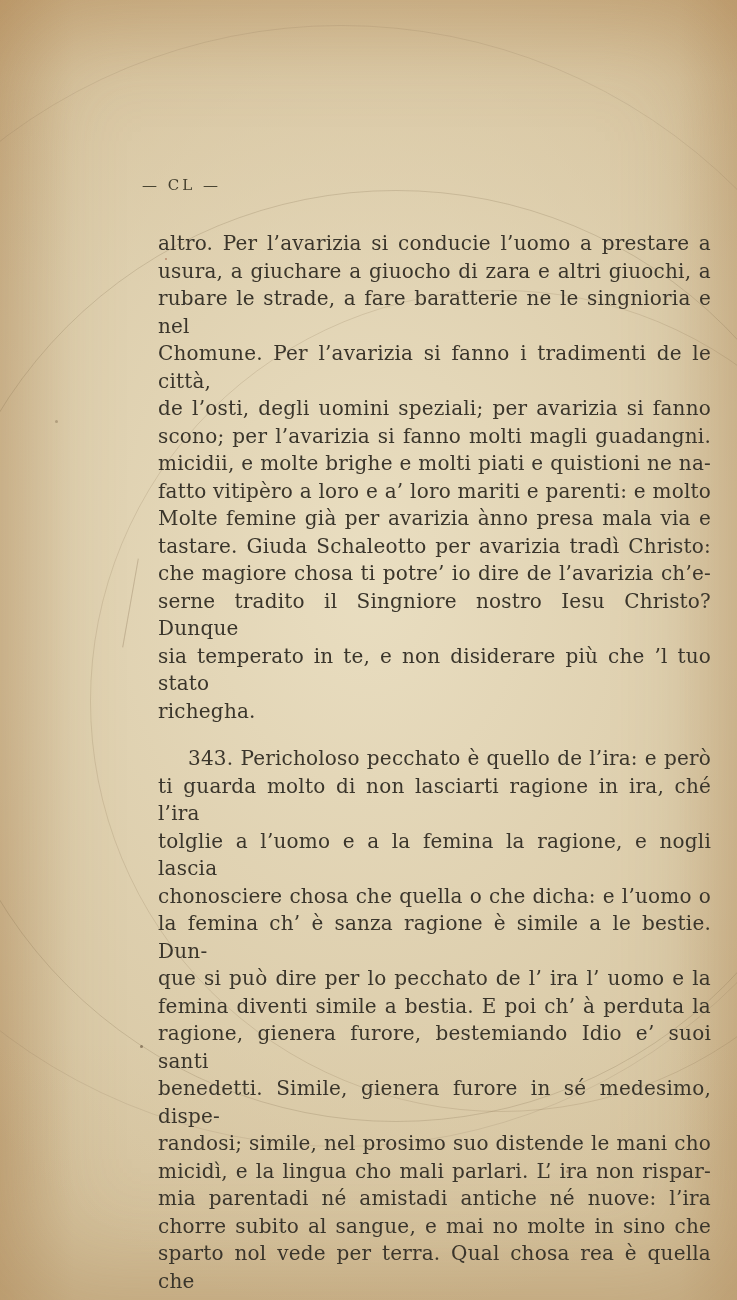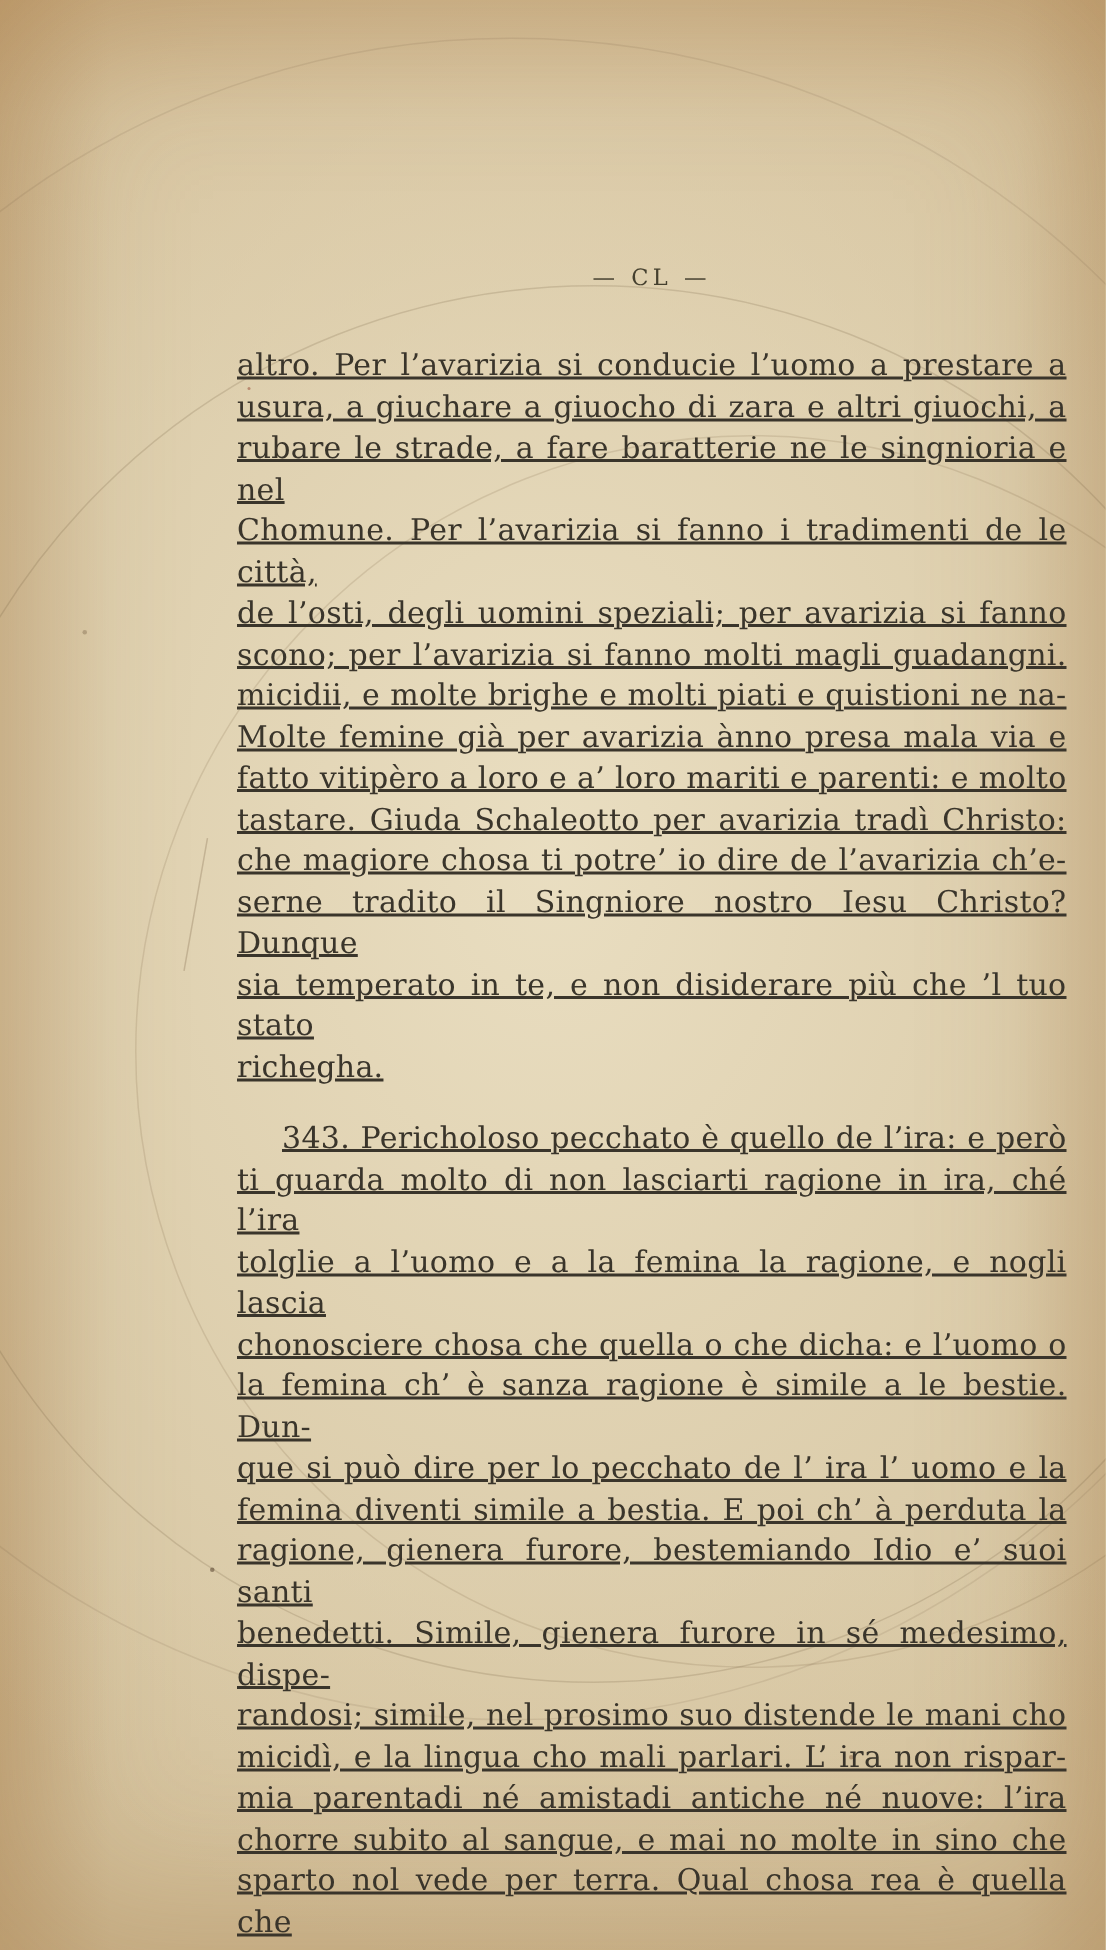--- a/index.html
+++ b/index.html
@@ -44,38 +44,37 @@
     background: rgba(85,66,45,0.55);
     pointer-events: none;
   }
   .speck-1 { left: 140px; top: 1045px; width: 3px; height: 3px; }
   .speck-2 { left: 566px; top: 1170px; width: 3px; height: 3px; background: rgba(130,90,60,0.45); }
   .speck-3 { left: 165px; top: 258px;  width: 2px; height: 2px; background: rgba(150,70,50,0.5); }
   .speck-4 { left: 55px;  top: 420px;  width: 3px; height: 3px; background: rgba(110,85,60,0.35); }
 
   .page-header {
     position: absolute;
-    top: 176px; left: 158px; width: 553px;
-    text-align: center;
+    top: 176px; left: 142px; width: 553px;
+    text-align: left;
     font-size: 15px;
     letter-spacing: 3px;
     color: #45402f;
   }
   .text-block {
     position: absolute;
     left: 158px; top: 230px; width: 553px;
     font-size: 20px;
     line-height: 27.5px;
     letter-spacing: 0.2px;
     color: #3a352b;
   }
   .line {
     text-align: justify;
     text-align-last: justify;
-    text-decoration: underline;
   }
   .line.endpara { text-align-last: left; }
   .line.indent  { text-indent: 30px; margin-top: 20px; }
 </style>
 </head>
 <body>
 
 <div class="paper"></div>
 
 <div class="stamp-arc arc-1"></div>
@@ -90,22 +89,22 @@
 <div class="page-header">— CL —</div>
 
 <div class="text-block">
   <div class="line">altro. Per l’avarizia si conducie l’uomo a prestare a</div>
   <div class="line">usura, a giuchare a giuocho di zara e altri giuochi, a</div>
   <div class="line">rubare le strade, a fare baratterie ne le singnioria e nel</div>
   <div class="line">Chomune. Per l’avarizia si fanno i tradimenti de le città,</div>
   <div class="line">de l’osti, degli uomini speziali; per avarizia si fanno</div>
   <div class="line">scono; per l’avarizia si fanno molti magli guadangni.</div>
   <div class="line">micidii, e molte brighe e molti piati e quistioni ne na-</div>
+  <div class="line">fatto vitipèro a loro e a’ loro mariti e parenti: e molto</div>
   <div class="line">Molte femine già per avarizia ànno presa mala via e</div>
-  <div class="line">fatto vitipèro a loro e a’ loro mariti e parenti: e molto</div>
   <div class="line">tastare. Giuda Schaleotto per avarizia tradì Christo:</div>
   <div class="line">che magiore chosa ti potre’ io dire de l’avarizia ch’e-</div>
   <div class="line">serne tradito il Singniore nostro Iesu Christo? Dunque</div>
   <div class="line">sia temperato in te, e non disiderare più che ’l tuo stato</div>
   <div class="line endpara">richegha.</div>
   <div class="line indent">343. Pericholoso pecchato è quello de l’ira: e però</div>
   <div class="line">ti guarda molto di non lasciarti ragione in ira, ché l’ira</div>
   <div class="line">tolglie a l’uomo e a la femina la ragione, e nogli lascia</div>
   <div class="line">chonosciere chosa che quella o che dicha: e l’uomo o</div>
   <div class="line">la femina ch’ è sanza ragione è simile a le bestie. Dun-</div>

